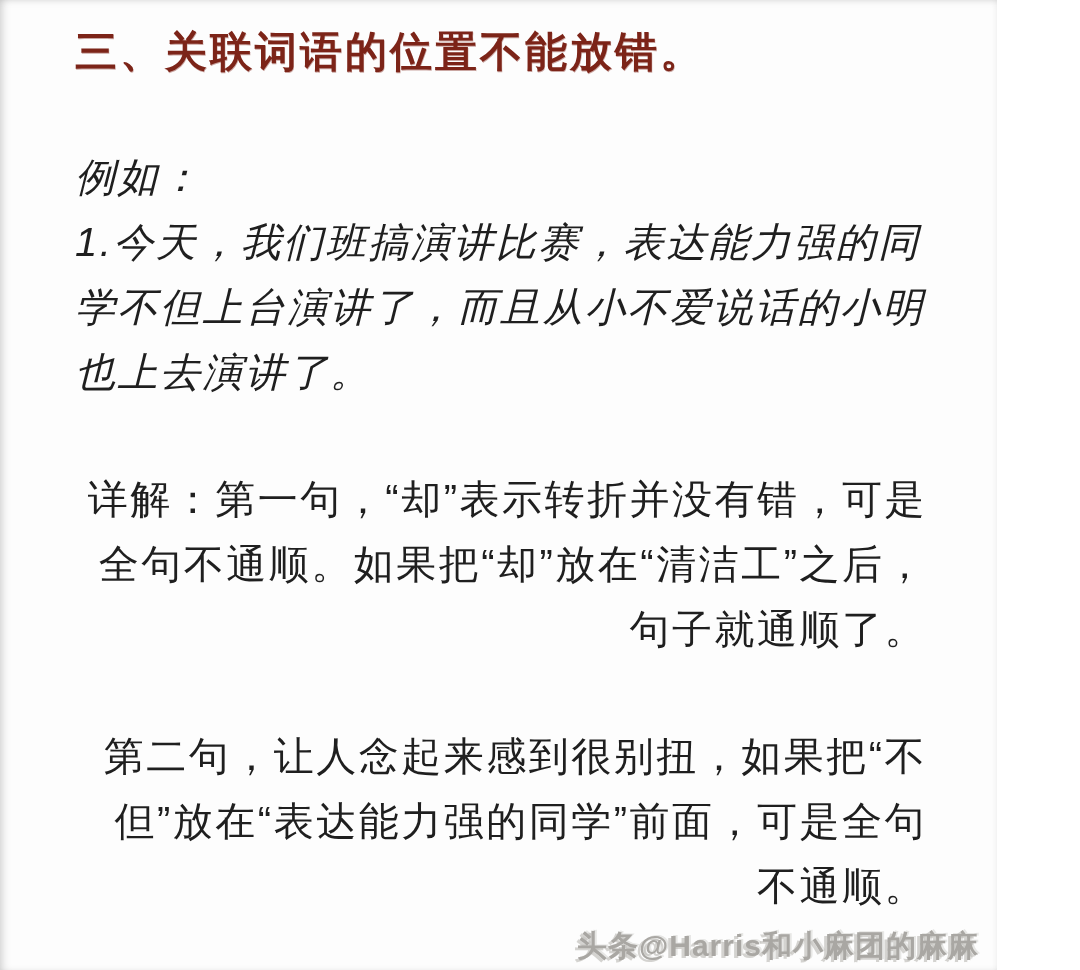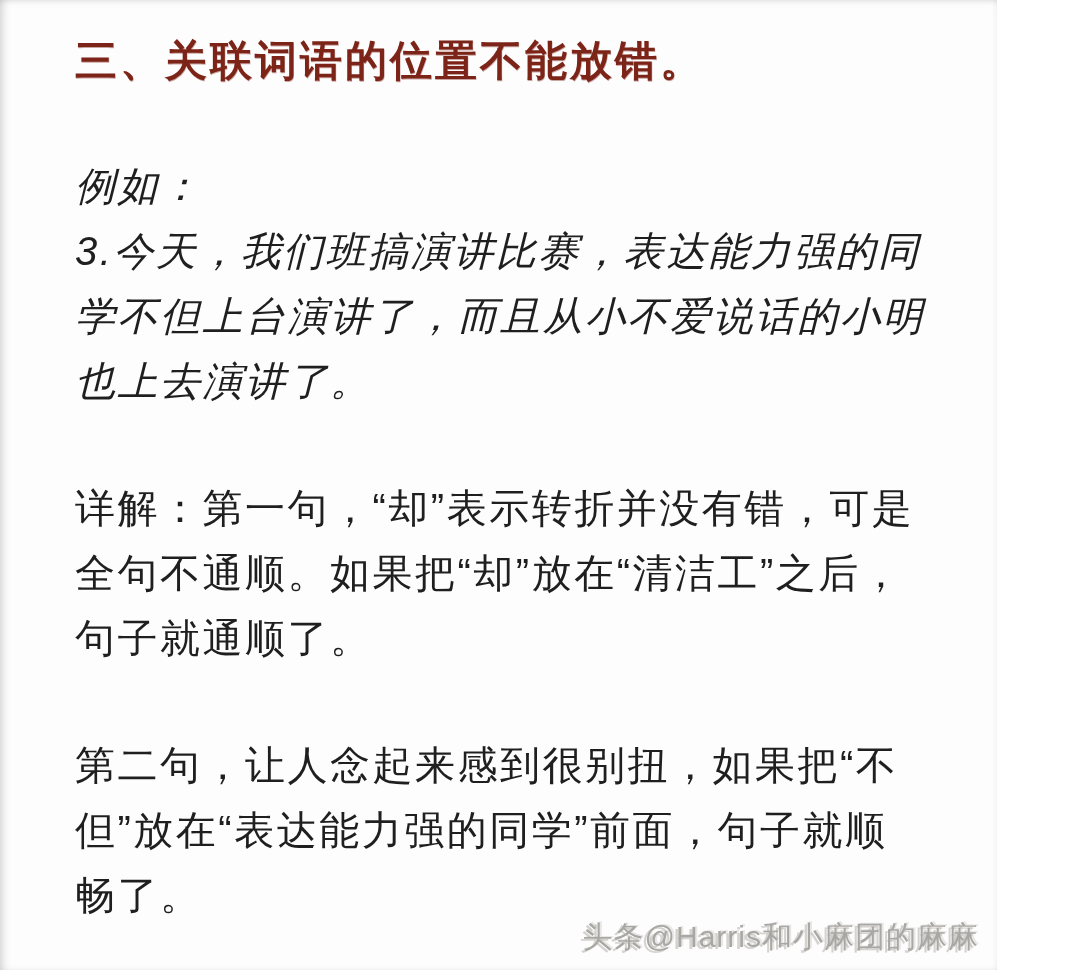--- a/index.html
+++ b/index.html
@@ -10,63 +10,63 @@
     font-family: "Liberation Sans", "DejaVu Sans", sans-serif;
   }
   .page {
     position: relative;
     width: 997px;
     height: 970px;
     background: #fdfdfd;
     box-shadow: inset 6px 0 10px -4px rgba(0,0,0,0.18),
                 inset 0 4px 8px -4px rgba(0,0,0,0.10),
                 inset -3px 0 6px -3px rgba(0,0,0,0.06);
-    padding: 36px 70px 0 75px;
+    padding: 27px 70px 0 75px;
   }
   .doc-title {
     font-size: 42px;
     line-height: 1.2;
     font-weight: 800;
     color: #7c2418;
     letter-spacing: 3px;
     text-shadow: 0.5px 0.5px 0 rgba(124,36,24,0.4);
   }
   .body-text {
     font-size: 40px;
     line-height: 65px;
     color: #1f1f1f;
     letter-spacing: 2.5px;
     font-weight: 500;
   }
   .examples-block { margin-top: 68px; font-style: italic; }
-  .para { margin-top: 62px; }
+  .para { margin-top: 62px; text-align: right; }
   .watermark {
     position: absolute;
     right: 18px;
-    bottom: 12px;
+    bottom: 3px;
     font-size: 30px;
-    font-weight: 400;
+    font-weight: 700;
     letter-spacing: 1px;
     color: #a9a7a3;
     text-shadow: -3px 2px 0 rgba(178,176,172,0.55),
                   2px -1px 0 rgba(190,188,184,0.35);
     filter: blur(0.3px);
   }
 </style>
 </head>
 <body>
 
 <div class="page">
 
   <h1 class="doc-title">三、关联词语的位置不能放错。</h1>
 
   <div class="examples-block">
     <div class="body-text">例如：</div>
-    <div class="body-text">3.今天，我们班搞演讲比赛，表达能力强的同学不但上台演讲了，而且从小不爱说话的小明也上去演讲了。</div>
+    <div class="body-text">1.今天，我们班搞演讲比赛，表达能力强的同学不但上台演讲了，而且从小不爱说话的小明也上去演讲了。</div>
   </div>
 
   <div class="para body-text">详解：第一句，“却”表示转折并没有错，可是全句不通顺。如果把“却”放在“清洁工”之后，句子就通顺了。</div>
 
-  <div class="para body-text">第二句，让人念起来感到很别扭，如果把“不但”放在“表达能力强的同学”前面，句子就顺畅了。</div>
+  <div class="para body-text">第二句，让人念起来感到很别扭，如果把“不但”放在“表达能力强的同学”前面，可是全句不通顺。</div>
 
   <div class="watermark">头条@Harris和小麻团的麻麻</div>
 
 </div>
 
 </body></html>

